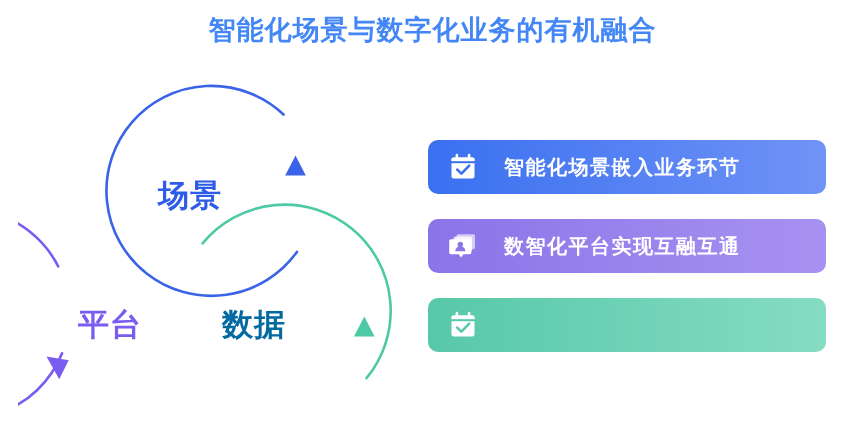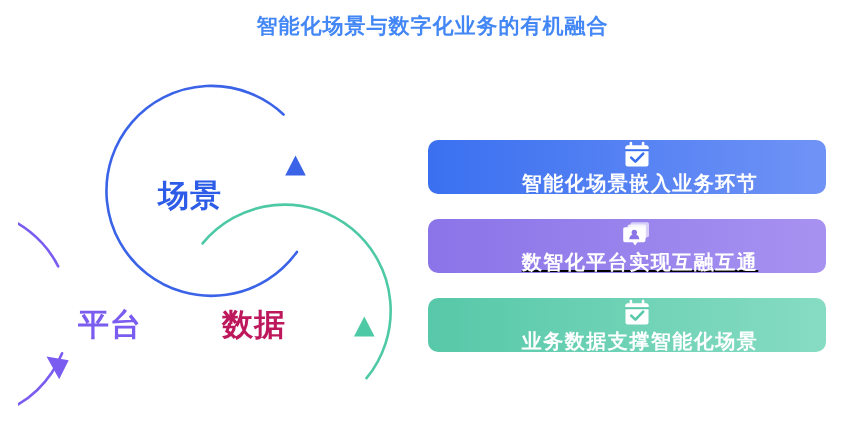--- a/index.html
+++ b/index.html
@@ -22,21 +22,21 @@
     background: #ffffff;
   }
 
   
   .title {
     position: absolute;
     left: 0;
     top: 12px;
     width: 865px;
     text-align: center;
-    font-size: 21px;
+    font-size: 27px;
     font-weight: bold;
     letter-spacing: 1px;
     color: #4287f5;
     white-space: nowrap;
   }
 
   
   .venn-wrap {
     position: absolute;
     left: 18px;
@@ -62,43 +62,42 @@
     color: #2d5ce8;
   }
   .venn-label.platform {
     left: 60px;
     top: 232px;
     color: #7b5cf0;
   }
   .venn-label.data {
     left: 204px;
     top: 232px;
-    color: #be185d;
+    color: #0369a1;
   }
 
   
   .cards {
     position: absolute;
     left: 428px;
     top: 140px;
     width: 398px;
   }
   .card {
     position: relative;
     height: 54px;
     border-radius: 10px;
     display: flex;
     align-items: center;
     margin-bottom: 25px;
     overflow: hidden;
-    flex-direction: column;
   }
   .card:last-child { margin-bottom: 0; }
   .card.c1 { background: linear-gradient(90deg, #3a70f0 0%, #7093f6 100%); }
-  .card.c2 { background: linear-gradient(90deg, #8a74e8 0%, #a792f1 100%); text-decoration: underline; }
+  .card.c2 { background: linear-gradient(90deg, #8a74e8 0%, #a792f1 100%); }
   .card.c3 { background: linear-gradient(90deg, #57c8a9 0%, #86dcc2 100%); }
 
   .card-icon {
     width: 30px;
     height: 30px;
     margin-left: 20px;
     flex: 0 0 auto;
     display: flex;
     align-items: center;
     justify-content: center;
@@ -185,17 +184,16 @@
       <span class="card-icon">
         <svg width="30" height="30" viewBox="0 0 30 30">
           <rect x="3.5" y="5.5" width="23" height="21" rx="2.2" fill="#ffffff"></rect>
           <rect x="3.5" y="5.5" width="23" height="4.6" rx="1.6" fill="#ffffff"></rect>
           <rect x="3.0" y="9.2" width="24" height="2.0" fill="#57c8a9"></rect>
           <rect x="7.6" y="1.8" width="2.6" height="6.4" rx="1.3" fill="#ffffff"></rect>
           <rect x="19.8" y="1.8" width="2.6" height="6.4" rx="1.3" fill="#ffffff"></rect>
           <path d="M9.2 17.6 L13.4 21.6 L21.2 13.6" fill="none" stroke="#57c8a9" stroke-width="2.6" stroke-linecap="round" stroke-linejoin="round"></path>
         </svg>
       </span>
-      <span class="card-text">业务数据支撑智能化场景</span>
     </div>
 
   </div>
 </div>
 
 </body></html>

